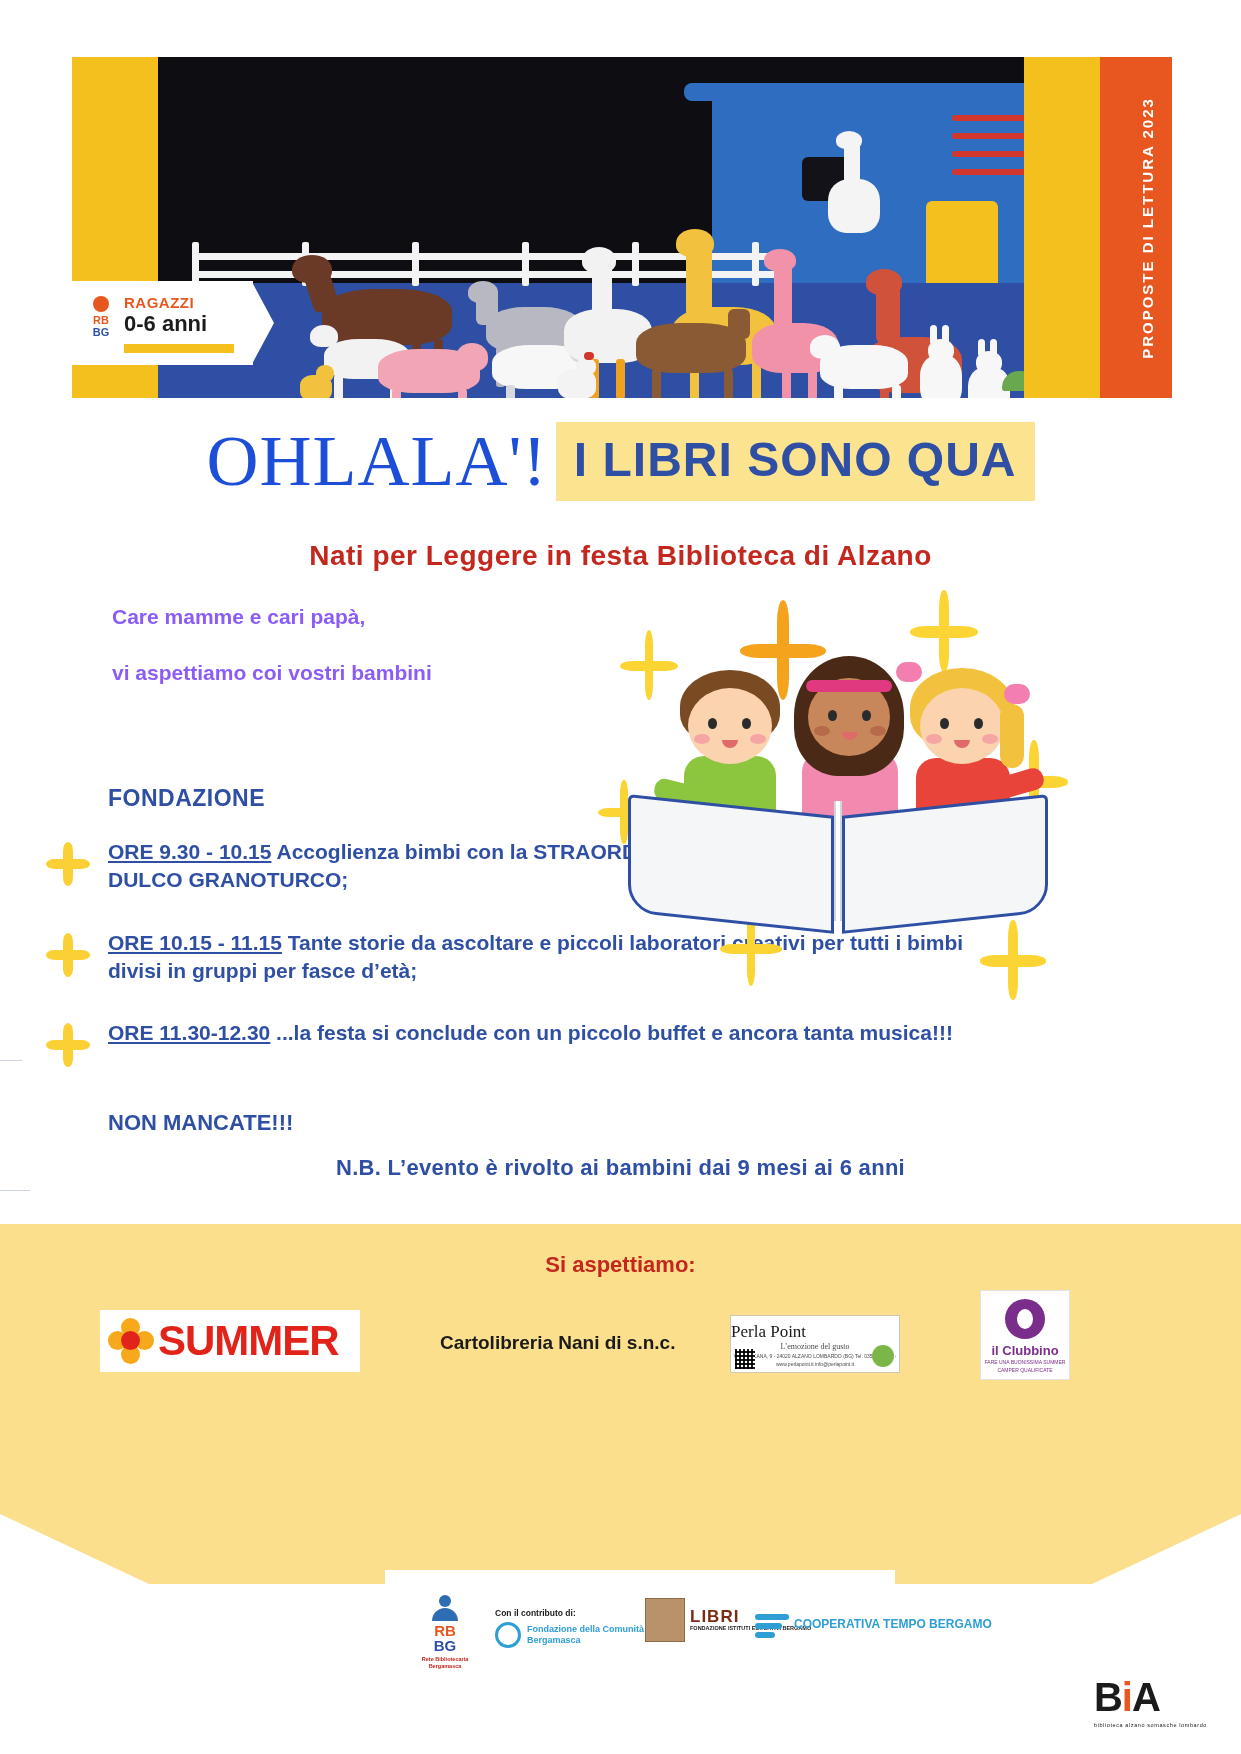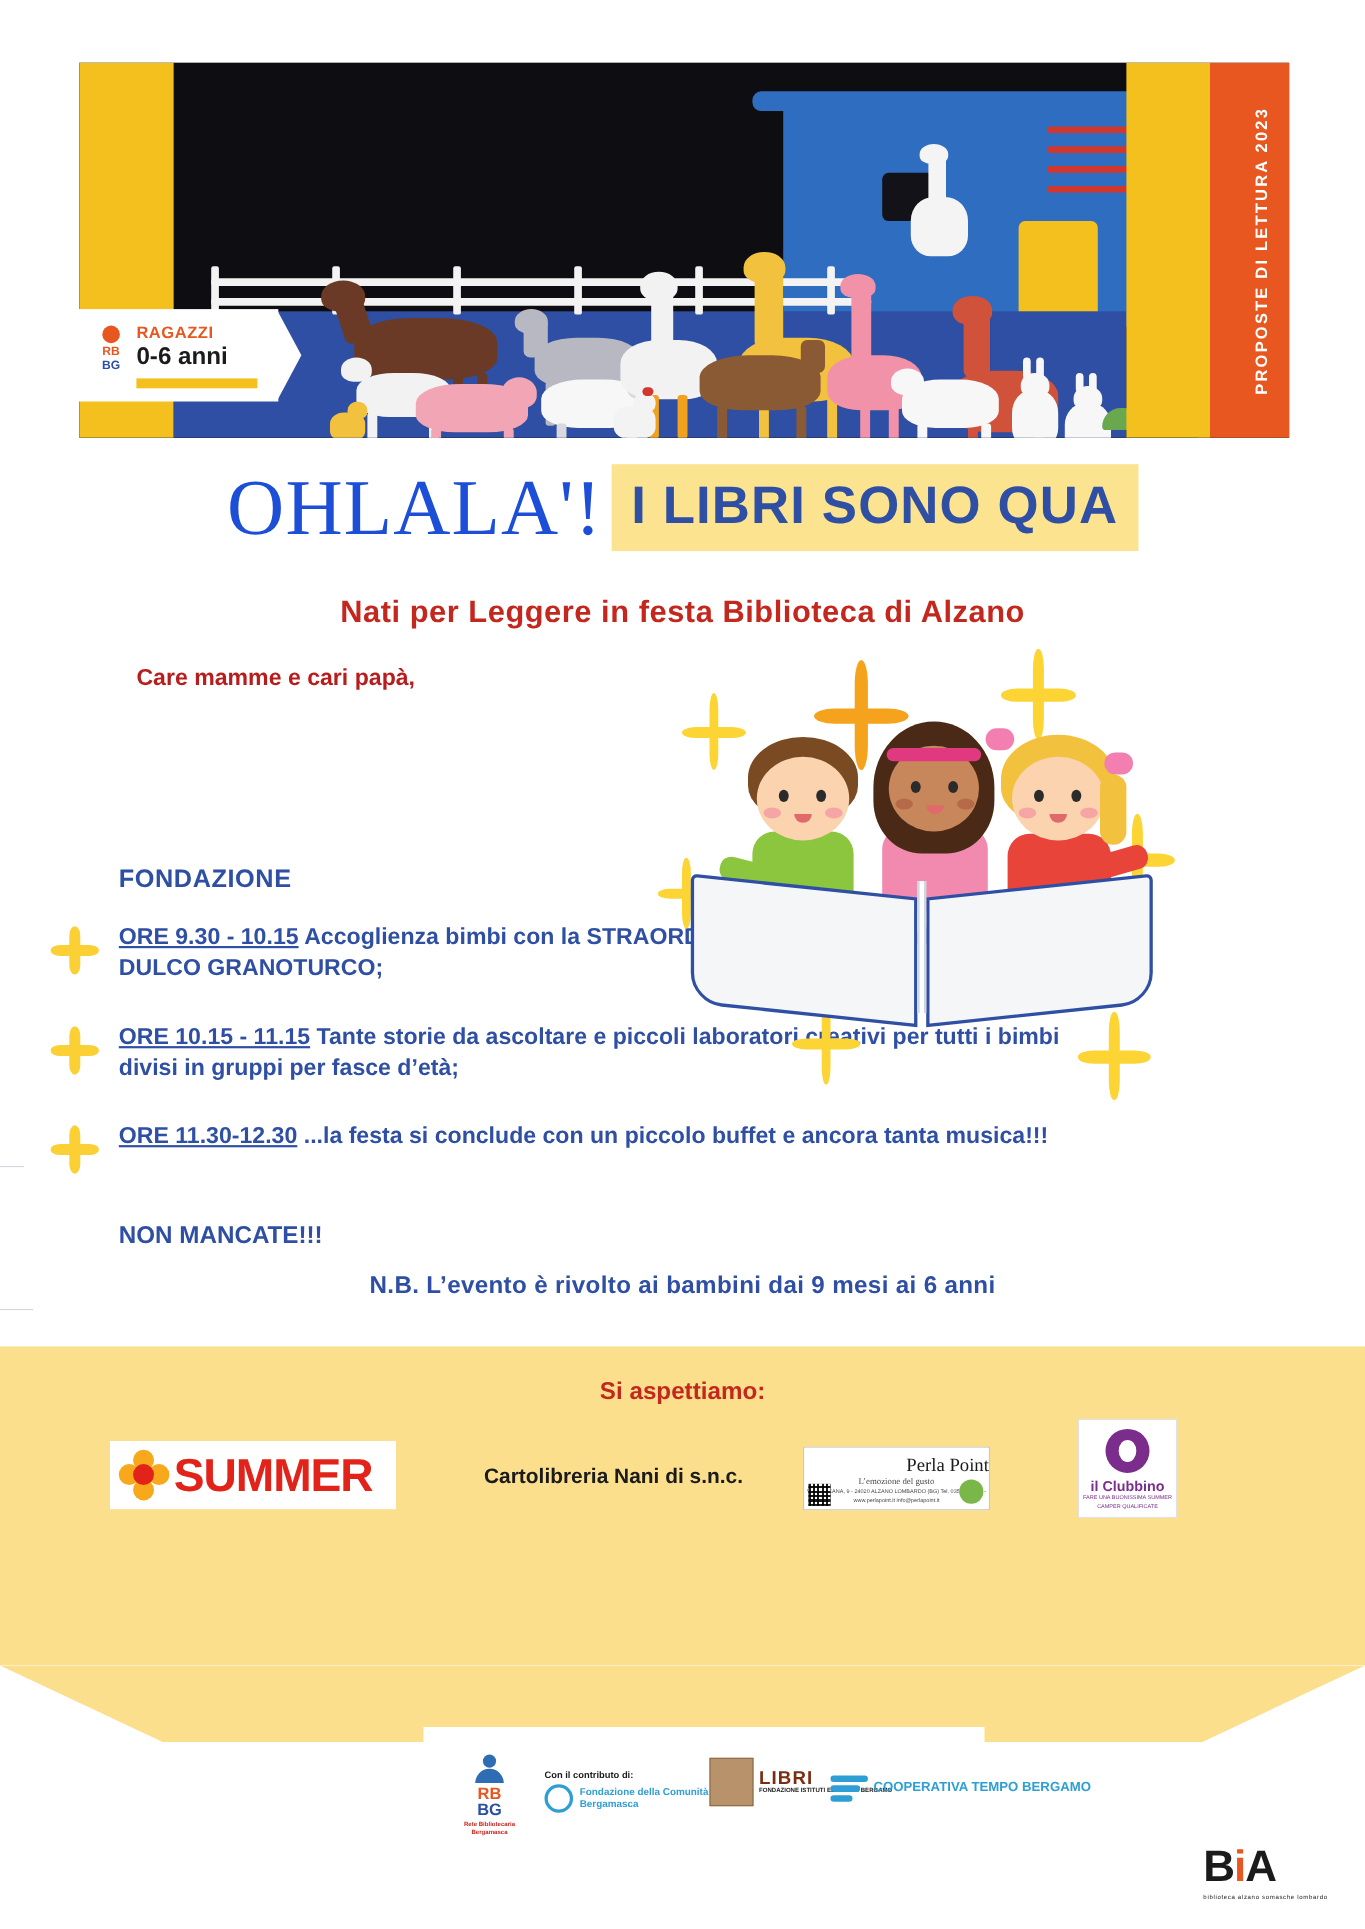--- a/index.html
+++ b/index.html
@@ -158,22 +158,22 @@
     text-align: center;
     color: #c3271d;
     font-size: 28px;
     font-weight: bold;
     letter-spacing: .5px;
   }
 
   
   .intro { position: absolute; left: 108px; top: 605px; width: 620px; }
   .intro p {
-    margin: 0 0 32px 16px;
-    color: #b91c1c;
+    margin: 0 0 32px 4px;
+    color: #8b5cf6;
     font-size: 21px;
     font-weight: bold;
   }
   .programma {
     position: absolute; left: 108px; top: 785px;
     color: #2e4fa3; font-size: 23px; font-weight: bold;
     letter-spacing: .5px;
   }
   .items { position: absolute; left: 108px; top: 838px; width: 900px; }
   .item { position: relative; margin-bottom: 28px; }
@@ -278,21 +278,21 @@
   }
   .cartolibreria {
     position: absolute; left: 440px; top: 1332px;
     color: #1b1b1b; font-size: 19px; font-weight: bold;
   }
   .perla {
     position: absolute; left: 730px; top: 1315px; width: 170px; height: 58px;
     background: #ffffff; border: 1px solid #cfc9ae;
   }
   .perla-name {
-    position: absolute; left: 0; top: 6px; width: 100%; text-align: right;
+    position: absolute; left: 0; top: 6px; width: 100%; text-align: left;
     font-family: "Liberation Serif", serif; font-size: 17px; color: #1b1b1b;
   }
   .perla-sub {
     position: absolute; left: 0; top: 26px; width: 100%; text-align: center;
     font-family: "Liberation Serif", serif; font-size: 8px; color: #4a4a4a;
   }
   .perla-addr {
     position: absolute; left: 0; top: 37px; width: 100%; text-align: center;
     font-size: 5px; color: #4a4a4a; line-height: 1.5;
   }
@@ -554,20 +554,21 @@
 </div>
 
 <div class="title-row">
   <span class="title-main">OHLALA'!</span>
   <span class="title-hl">I LIBRI SONO QUA</span>
 </div>
 <div class="subtitle">Nati per Leggere in festa Biblioteca di Alzano</div>
 
 <div class="intro">
   <p>Care mamme e cari papà,</p>
+  <p>vi aspettiamo coi vostri bambini</p>
 </div>
 
 <div class="programma">FONDAZIONE</div>
 
 <div class="items">
   <div class="item">
     <span class="bullet-star"></span>
     <div class="txt">
       <u>ORE 9.30 - 10.15</u><span> Accoglienza bimbi con la STRAORDINARIA compagnia del cantastorie DULCO GRANOTURCO;</span>
     </div>

